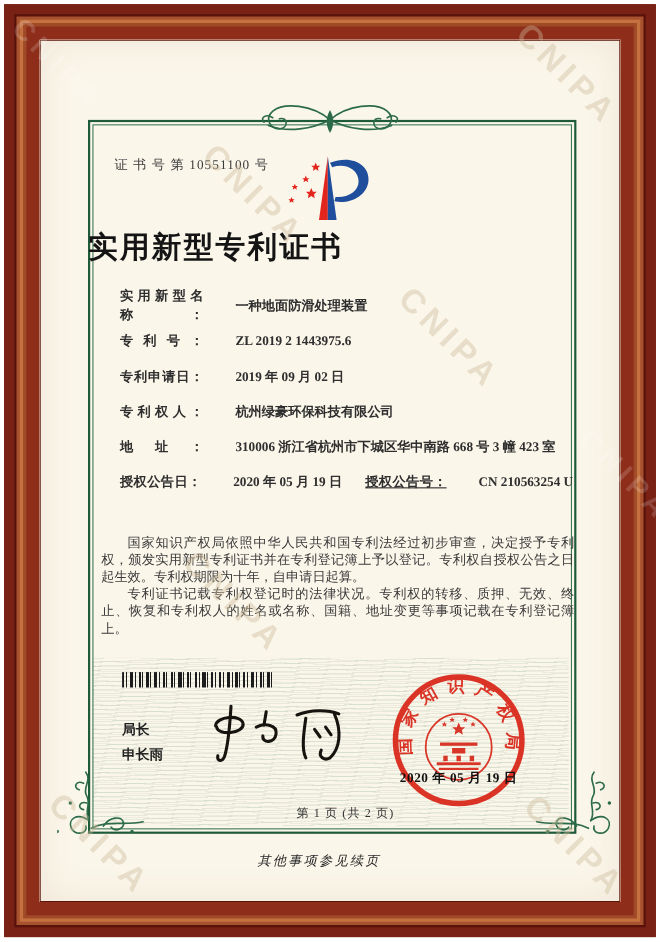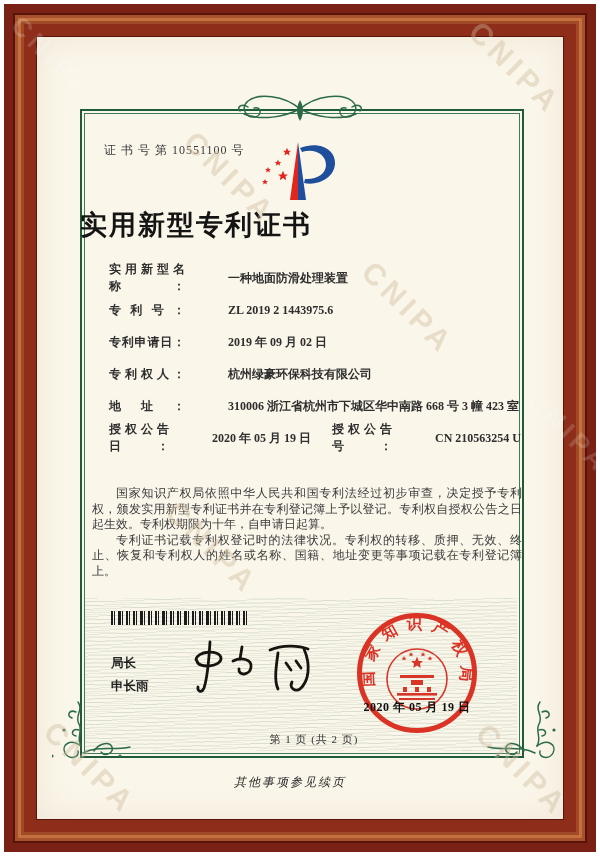--- a/index.html
+++ b/index.html
@@ -35,22 +35,22 @@
       repeating-linear-gradient(182deg, rgba(46,107,73,.07) 0 1px, transparent 1px 4.4px);}
   
   .certno{position:absolute;left:104px;top:142px;font-size:12px;letter-spacing:1px;
           color:#3a3a3a;z-index:5;text-align:center;}
   .logo{position:absolute;left:256px;top:140px;z-index:5;}
   .title{position:absolute;left:80px;top:207px;width:440px;
          font-size:27px;font-weight:600;letter-spacing:2px;color:#141414;z-index:5;}
   .fields{position:absolute;left:109px;top:262px;width:412px;z-index:5;}
   .frow{display:flex;align-items:center;height:32px;font-size:12px;font-weight:600;color:#2e2e2e;gap:17px;}
   .flabel{display:inline-block;width:76px;text-align:justify;text-align-last:justify;}
-  .fvalue{margin-left:26px;white-space:nowrap;}
-  .flabel2{display:inline-block;width:76px;text-align:justify;text-align-last:justify;margin-left:4px;}
+  .fvalue{margin-left:12px;white-space:nowrap;}
+  .flabel2{display:inline-block;width:76px;text-align:justify;text-align-last:justify;margin-left:4px;text-decoration:underline;}
   .paras{position:absolute;left:92px;top:486px;width:430px;z-index:5;}
   .paras p{margin:0;text-indent:2em;font-size:12px;line-height:15.5px;
            text-align:justify;color:#3a3a3a;}
   .barcode{position:absolute;left:111px;top:611px;width:137px;height:14px;z-index:5;
     background:repeating-linear-gradient(90deg,
       #1c1c1c 0 2px, transparent 2px 3.5px,
       #1c1c1c 3.5px 4.5px, transparent 4.5px 7px,
       #1c1c1c 7px 10px, transparent 10px 11.5px,
       #1c1c1c 11.5px 12.5px, transparent 12.5px 15px,
       #1c1c1c 15px 17px, transparent 17px 18px,

